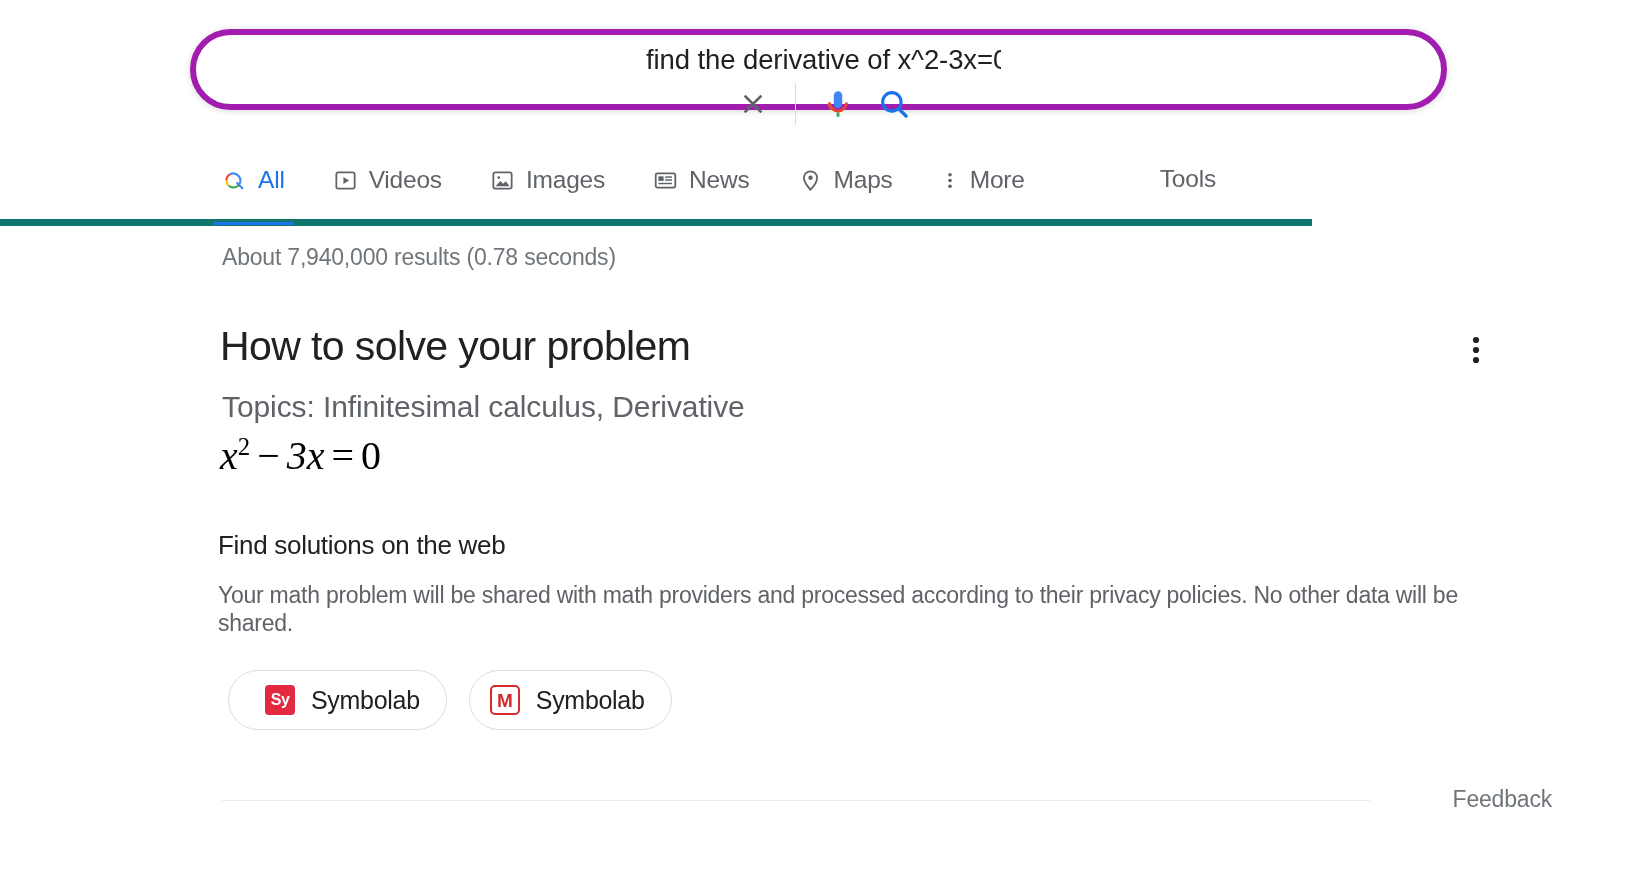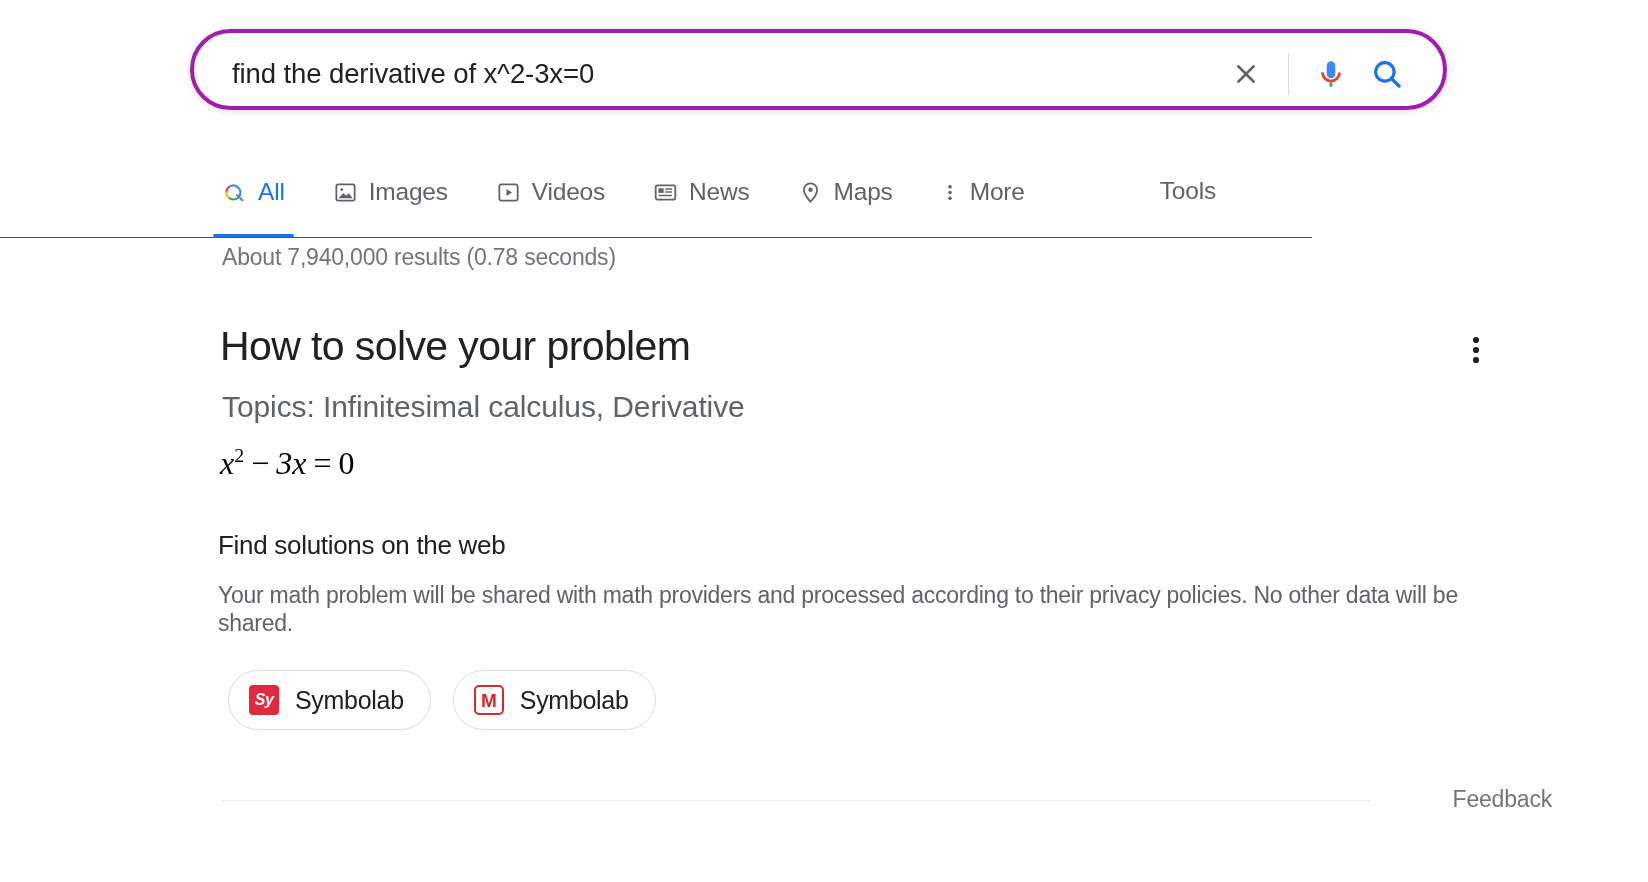--- a/index.html
+++ b/index.html
@@ -14,27 +14,28 @@
   .page { position: relative; width: 1648px; height: 882px; background:#fff; }
 
   
   .searchbar-wrap {
     position: absolute;
     left: 190px; top: 29px;
     width: 1257px; height: 81px;
   }
   .searchbar {
     width: 100%; height: 100%;
-    border: 4px solid #a21caf;
+    border: 6px solid #a21caf;
     border-radius: 41px;
     background: #fff;
     box-shadow: 0 1px 6px rgba(32,33,36,.18);
     display: flex;
     align-items: center;
     padding: 9px 28px 0 38px;
+    flex-direction: column;
   }
   .search-input {
     flex: 1;
     border: none;
     outline: none;
     font-family: "Liberation Sans", sans-serif;
     font-size: 27.5px;
     color: #202124;
     background: transparent;
     letter-spacing: -0.1px;
@@ -49,23 +50,23 @@
   .divider-v {
     width: 1px; height: 42px;
     background: #dadce0;
     margin: 0 14px;
     flex: 0 0 auto;
   }
 
   
   .tabs-row {
     position: absolute;
-    left: 0; top: 160px;
+    left: 0; top: 148px;
     width: 1312px; height: 78px;
-    border-bottom: 1px solid #0f766e;
+    border-bottom: 7px solid #0f766e;
   }
   .tabs {
     position: absolute;
     left: 222px; top: 0;
     display: flex;
     align-items: flex-start;
     height: 78px;
   }
   .tab {
     display: flex;
@@ -125,23 +126,23 @@
   }
   .topics {
     position: absolute;
     left: 222px; top: 390px;
     font-size: 30px;
     color: #5f6368;
     letter-spacing: -0.1px;
   }
   .equation {
     position: absolute;
-    left: 220px; top: 444px;
+    left: 220px; top: 432px;
     font-family: "Liberation Serif", "DejaVu Serif", serif;
-    font-size: 32px;
+    font-size: 40px;
     color: #000;
     white-space: nowrap;
     text-align: center;
   }
   .equation .var { font-style: italic; }
   .equation sup { font-size: 0.62em; font-style: normal; vertical-align: super; }
   .equation .op { padding: 0 7px; }
 
   .section-head {
     position: absolute;
@@ -186,22 +187,22 @@
     width: 30px; height: 30px;
     border-radius: 4px;
     display: flex; align-items: center; justify-content: center;
     flex: 0 0 auto;
   }
   .logo-symbolab {
     background: #e32940;
     color: #fff;
     font-size: 16px;
     font-weight: bold;
-    font-style: italic;
     letter-spacing: -0.5px;
+    margin-left: 16px;
   }
   .logo-mathway {
     background: #ffffff;
     border: 2px solid #d32b2b;
     border-radius: 5px;
     color: #d32b2b;
     font-size: 19px;
     font-weight: bold;
     line-height: 1;
   }
@@ -273,35 +274,35 @@
             <path fill="none" stroke="#4285f4" stroke-width="2" d="M7.6 6.1A6.8 6.8 0 0 1 16.2 16.2"></path>
           </svg>
         </span>
         <span>All</span>
       </div>
 
       <div class="tab">
         <span class="tab-icon">
           <svg width="25" height="25" viewBox="0 0 24 24">
             <rect x="3.2" y="4.2" width="17.6" height="15.6" rx="2" fill="none" stroke="#5f6368" stroke-width="1.7"></rect>
+            <path d="M10 8.6 15.4 12 10 15.4z" fill="#5f6368"></path>
+          </svg>
+        </span>
+        <span>Videos</span>
+      </div>
+
+      <div class="tab">
+        <span class="tab-icon">
+          <svg width="25" height="25" viewBox="0 0 24 24">
+            <rect x="3.2" y="4.2" width="17.6" height="15.6" rx="2" fill="none" stroke="#5f6368" stroke-width="1.7"></rect>
             <circle cx="8.4" cy="9.2" r="1.3" fill="#5f6368"></circle>
             <path d="M5.2 17.6 10 12.4l2.6 2.8 2.6-2.4 3.6 4.8z" fill="#5f6368"></path>
           </svg>
         </span>
         <span>Images</span>
-      </div>
-
-      <div class="tab">
-        <span class="tab-icon">
-          <svg width="25" height="25" viewBox="0 0 24 24">
-            <rect x="3.2" y="4.2" width="17.6" height="15.6" rx="2" fill="none" stroke="#5f6368" stroke-width="1.7"></rect>
-            <path d="M10 8.6 15.4 12 10 15.4z" fill="#5f6368"></path>
-          </svg>
-        </span>
-        <span>Videos</span>
       </div>
 
       <div class="tab">
         <span class="tab-icon">
           <svg width="25" height="25" viewBox="0 0 24 24">
             <rect x="2.6" y="5.2" width="18.8" height="13.6" rx="1.8" fill="none" stroke="#5f6368" stroke-width="1.7"></rect>
             <rect x="5.2" y="8" width="5" height="4.4" fill="#5f6368"></rect>
             <rect x="11.6" y="8" width="6.6" height="1.4" fill="#5f6368"></rect>
             <rect x="11.6" y="10.8" width="6.6" height="1.4" fill="#5f6368"></rect>
             <rect x="5.2" y="14.2" width="13" height="1.4" fill="#5f6368"></rect>

